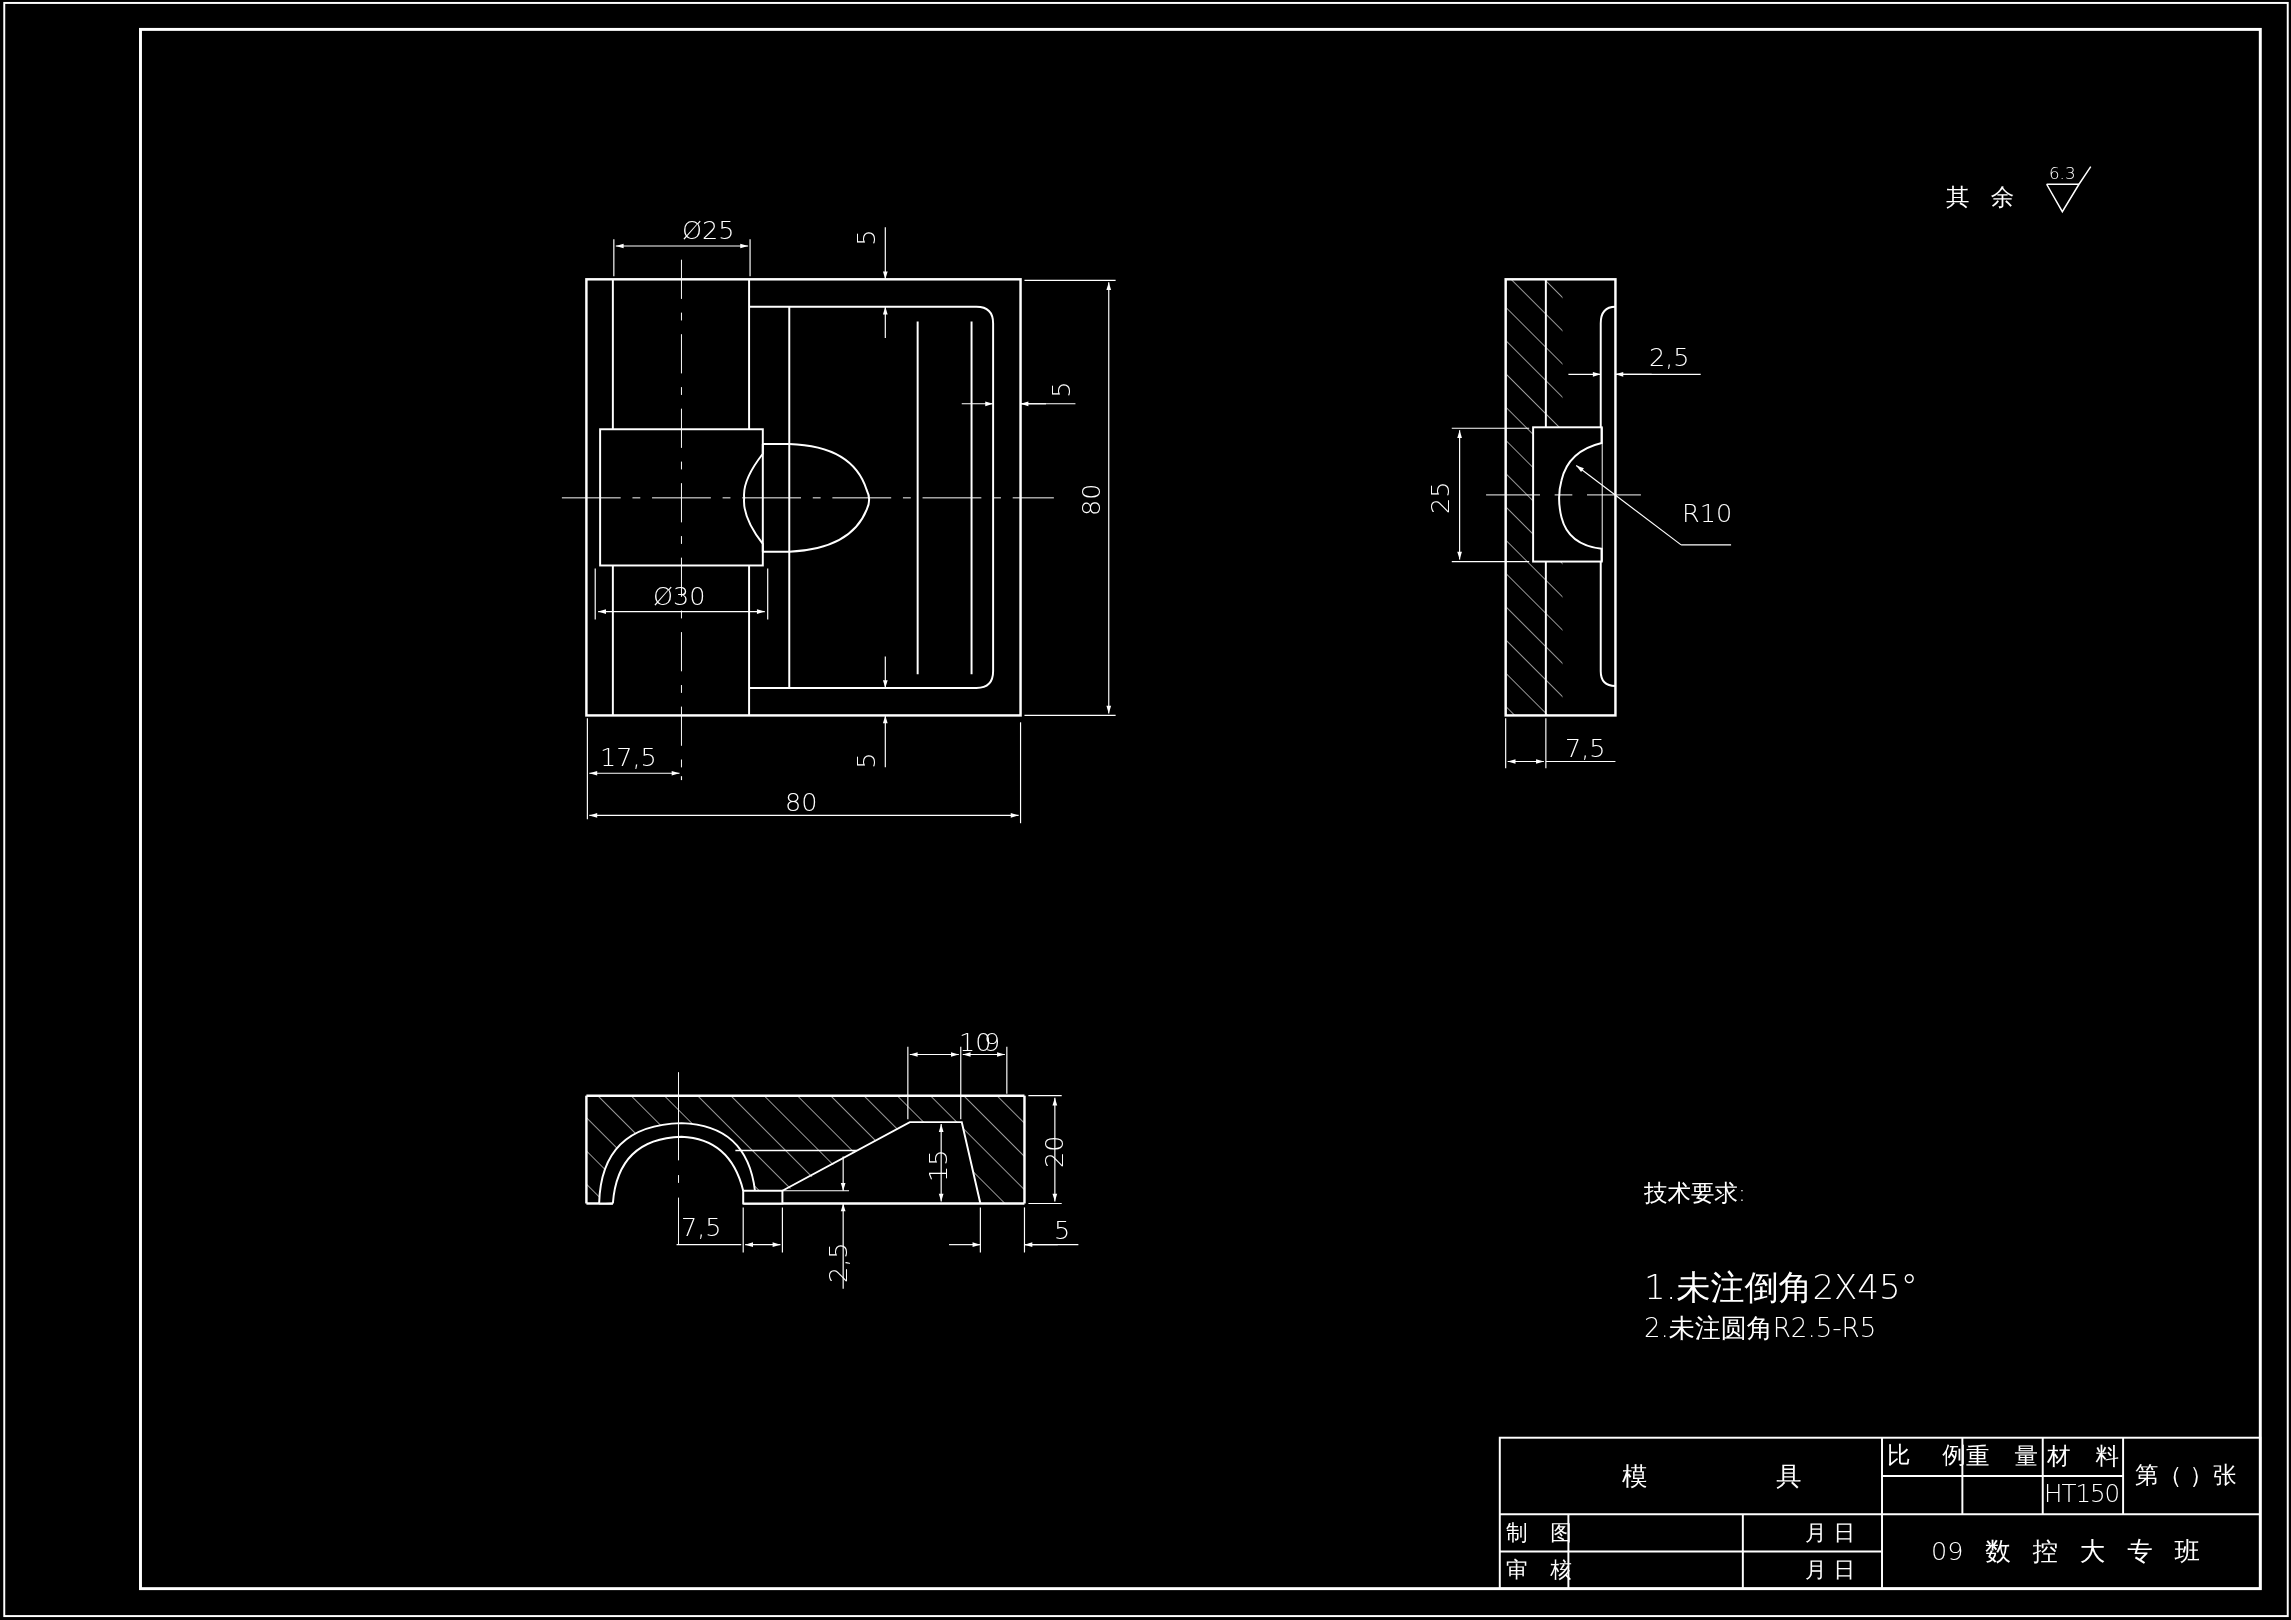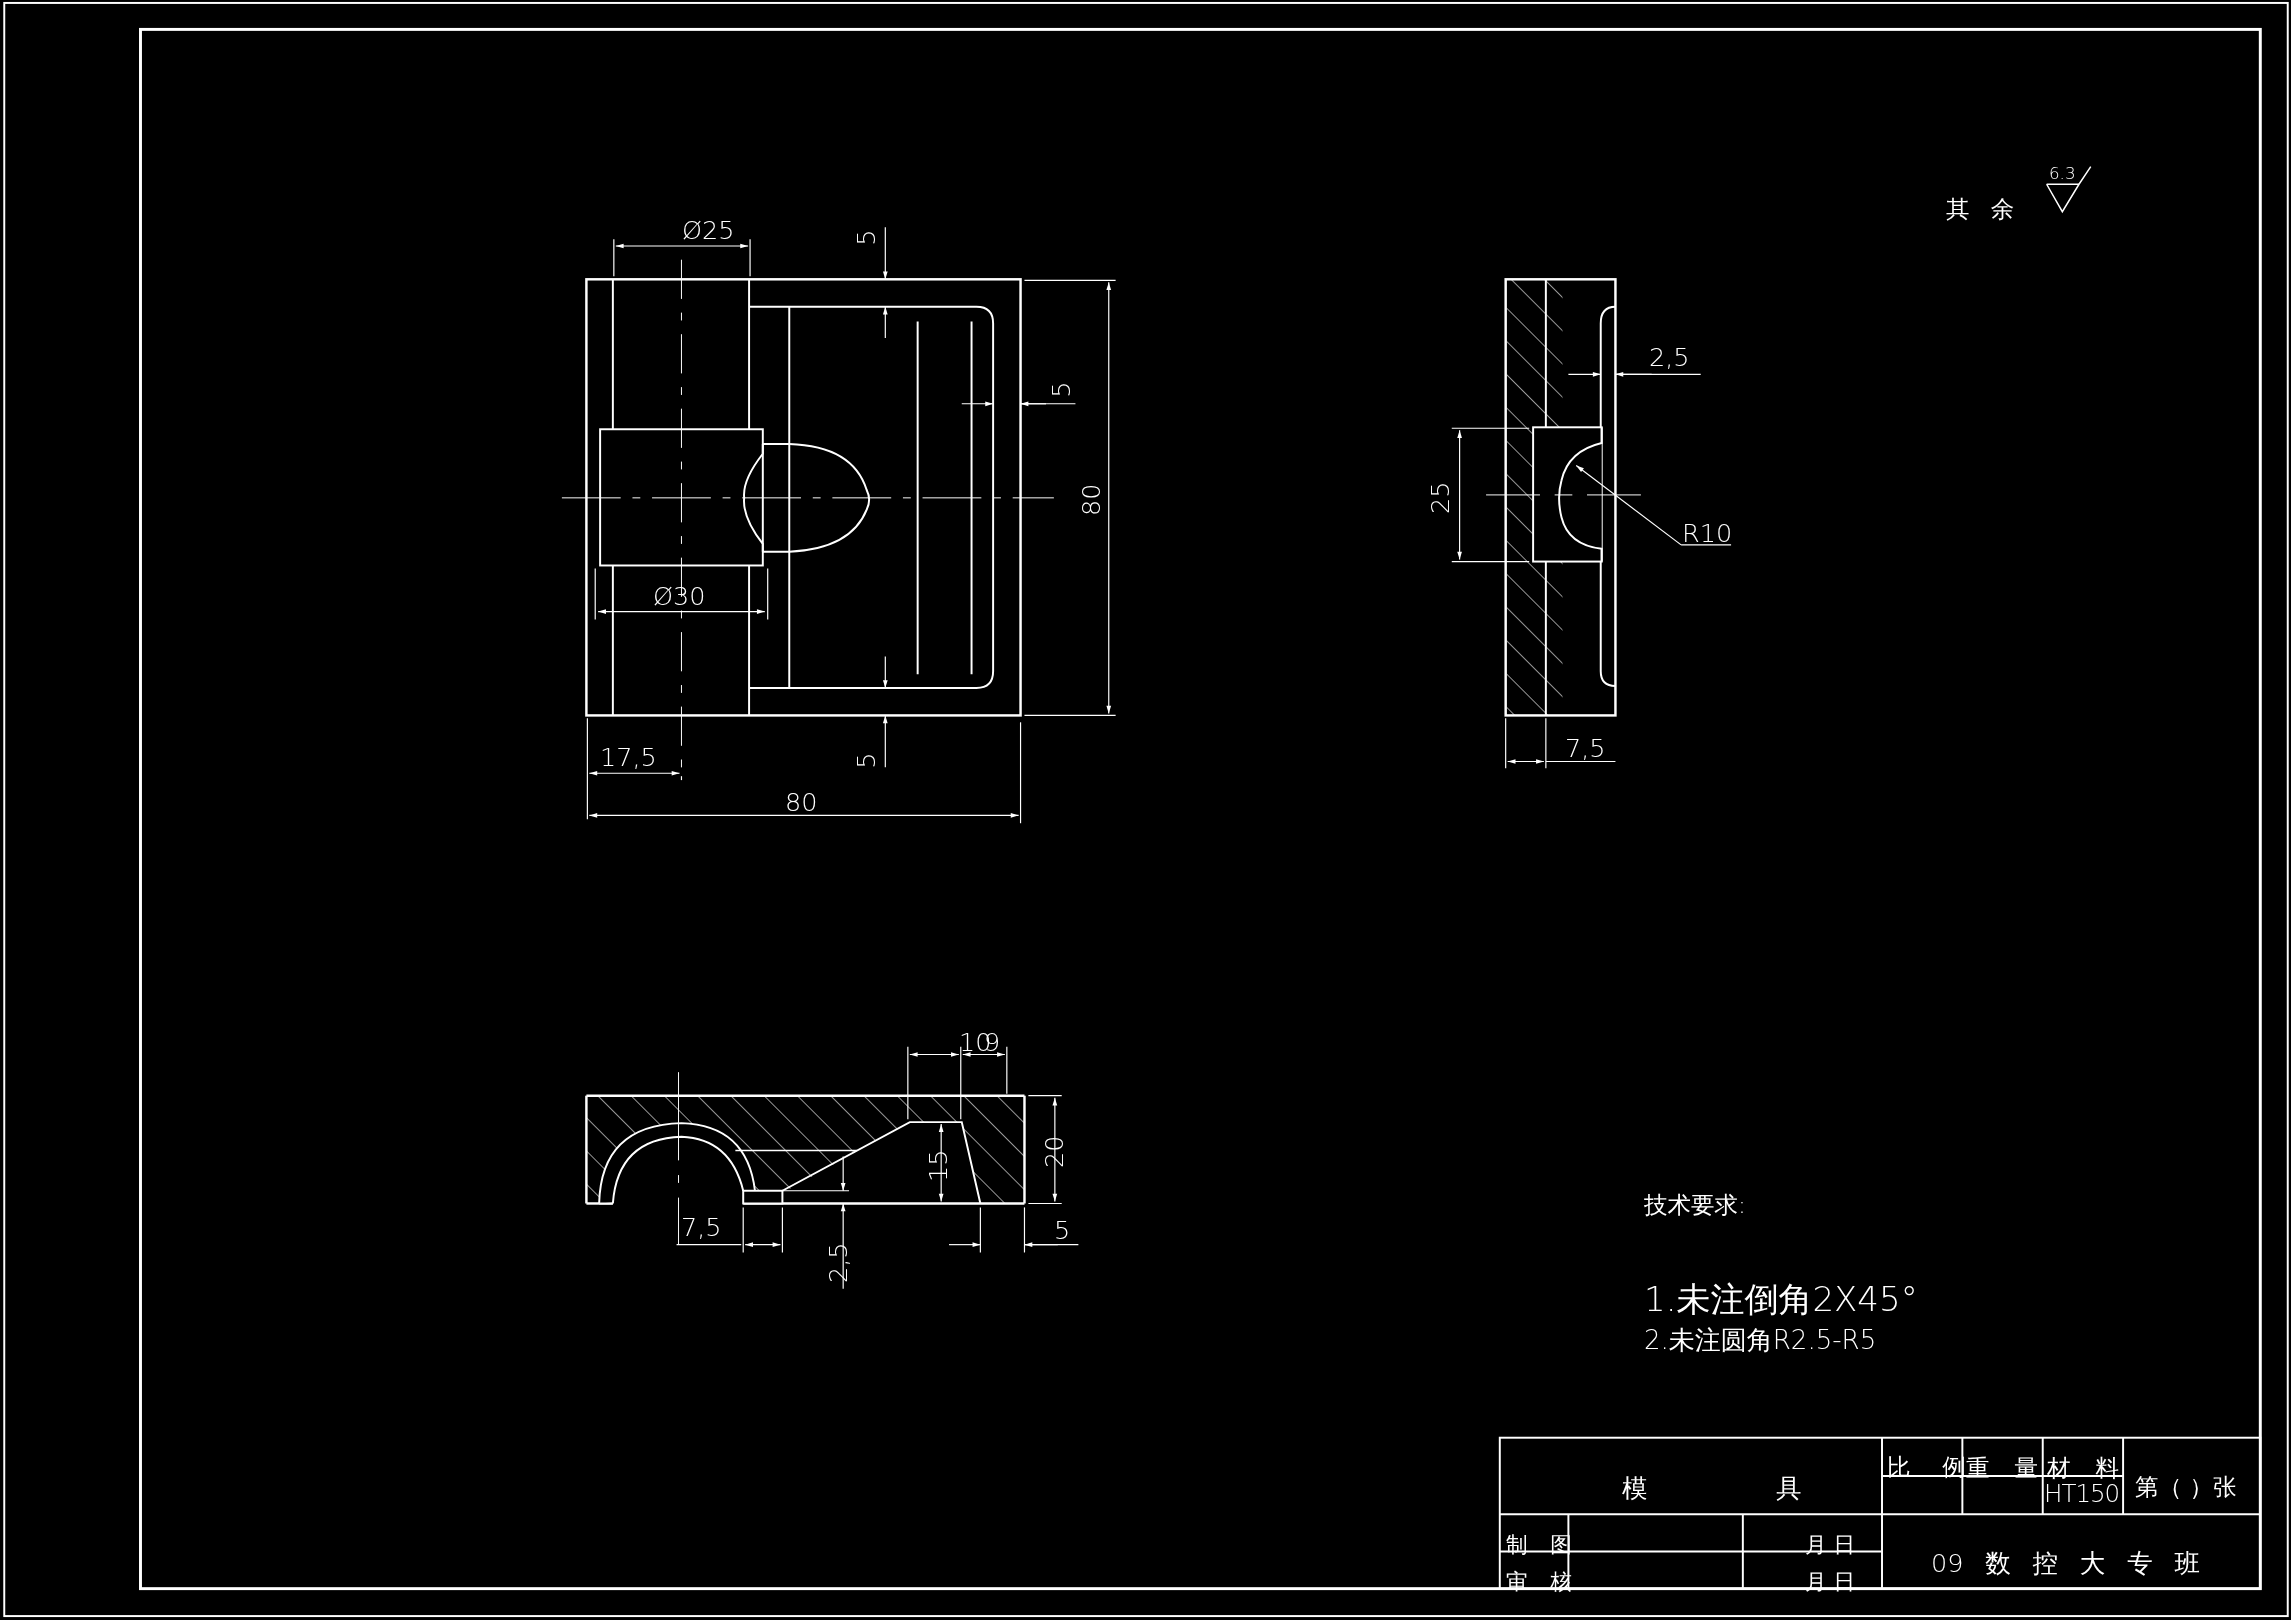--- a/index.html
+++ b/index.html
@@ -1,19 +1,19 @@
 <!DOCTYPE html>
 <html><head>
 <meta charset="utf-8">
 <style>
   html, body { margin:0; padding:0; background:#000; }
   body { width:2292px; height:1620px; position:relative; overflow:hidden; font-family:"DejaVu Sans", sans-serif; }
   svg { position:absolute; left:0; top:0; }
   .txt { position:absolute; color:#fff; white-space:nowrap; font-family:"DejaVu Sans", sans-serif; font-weight:200; line-height:1; }
-  .cjk { letter-spacing:0;margin-top:12px; }
+  .cjk { letter-spacing:0; }
 </style>
 </head>
 <body>
 
 <svg width="2292" height="1620" viewBox="0 0 2338 1653" xmlns="http://www.w3.org/2000/svg">
   <defs>
     <marker id="arr" viewBox="0 0 10 10" refX="10" refY="5" markerWidth="14" markerHeight="8" orient="auto-start-reverse" markerUnits="userSpaceOnUse">
       <path d="M0,2 L10,5 L0,8 z" fill="#fff"></path>
     </marker>
     <pattern id="hatch" patternUnits="userSpaceOnUse" width="24" height="24" patternTransform="rotate(-45)">
@@ -185,21 +185,21 @@
 <div class="txt" style="left:859px;top:225px;font-size:25.5px;transform:rotate(-90deg);">5</div>
 <div class="txt" style="left:653px;top:584px;font-size:25.5px;">Ø30</div>
 <div class="txt" style="left:1054px;top:377px;font-size:25.5px;transform:rotate(-90deg);">5</div>
 <div class="txt" style="left:1076px;top:487px;font-size:25.5px;transform:rotate(-90deg);">80</div>
 <div class="txt" style="left:859px;top:748px;font-size:25.5px;transform:rotate(-90deg);">5</div>
 <div class="txt" style="left:600px;top:745px;font-size:25.5px;">17,5</div>
 <div class="txt" style="left:785px;top:790px;font-size:25.5px;">80</div>
 
 <div class="txt" style="left:1649px;top:345px;font-size:25.5px;">2,5</div>
 <div class="txt" style="left:1425px;top:485px;font-size:25.5px;transform:rotate(-90deg);">25</div>
-<div class="txt" style="left:1682px;top:521px;font-size:25.5px;text-align:right;">R10</div>
+<div class="txt" style="left:1682px;top:501px;font-size:25.5px;text-align:right;">R10</div>
 <div class="txt" style="left:1565px;top:736px;font-size:25.5px;">7,5</div>
 
 <div class="txt" style="left:922px;top:1030px;font-size:25.5px;margin-left:37px;">10</div>
 <div class="txt" style="left:984px;top:1030px;font-size:25.5px;">9</div>
 <div class="txt" style="left:923px;top:1153px;font-size:25.5px;transform:rotate(-90deg);">15</div>
 <div class="txt" style="left:1039px;top:1139px;font-size:25.5px;transform:rotate(-90deg);">20</div>
 <div class="txt" style="left:681px;top:1215px;font-size:25.5px;">7,5</div>
 <div class="txt" style="left:818px;top:1250px;font-size:25.5px;transform:rotate(-90deg);">2,5</div>
 <div class="txt" style="left:1054px;top:1218px;font-size:25.5px;">5</div>
 

